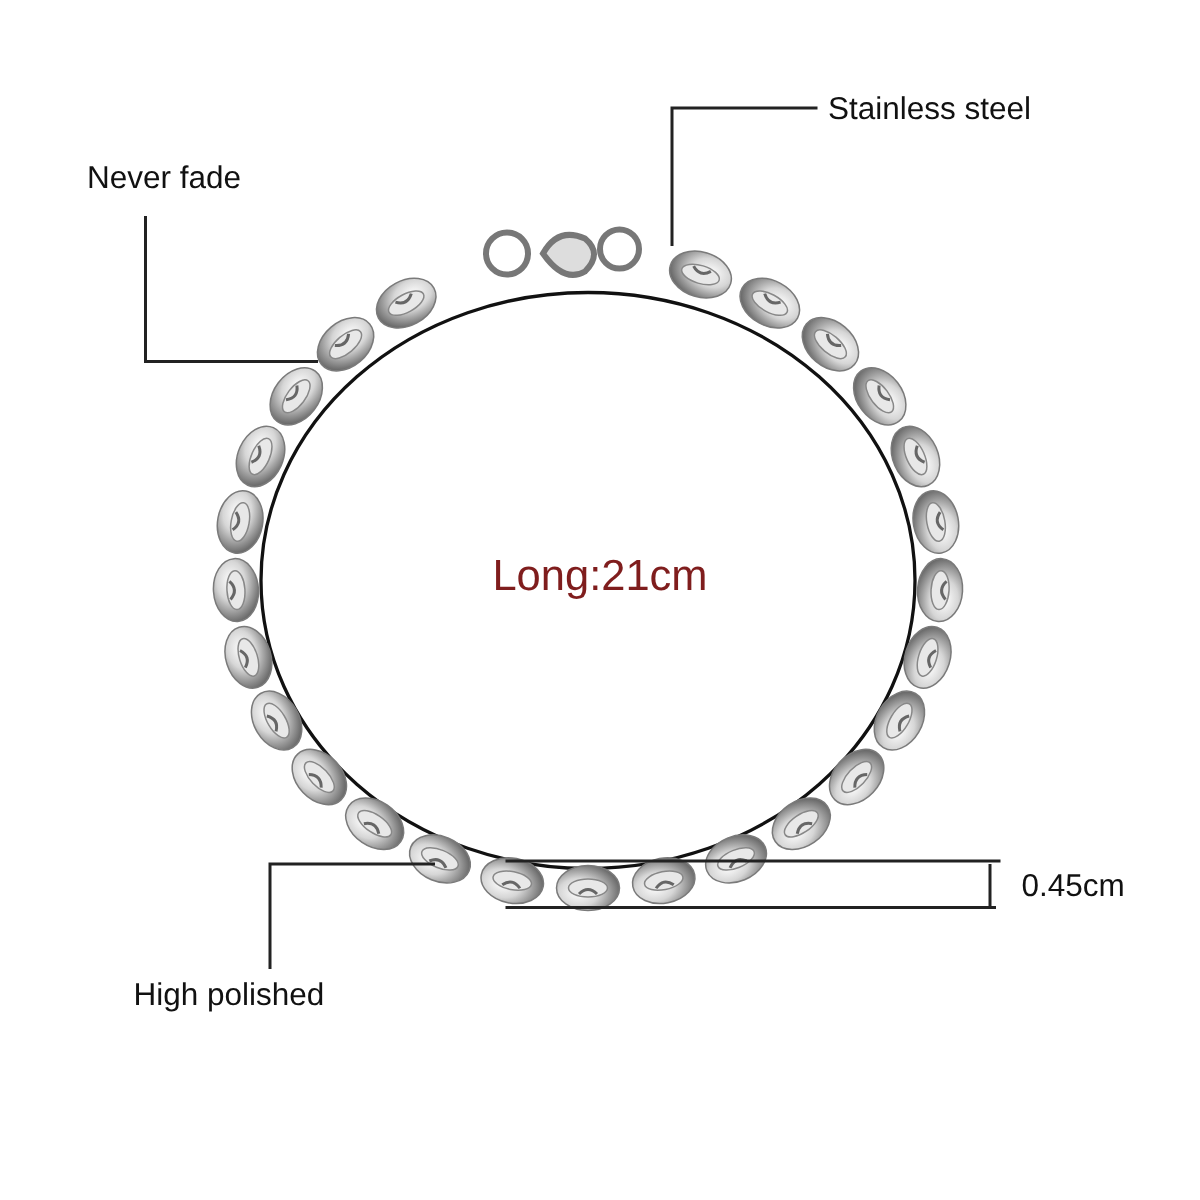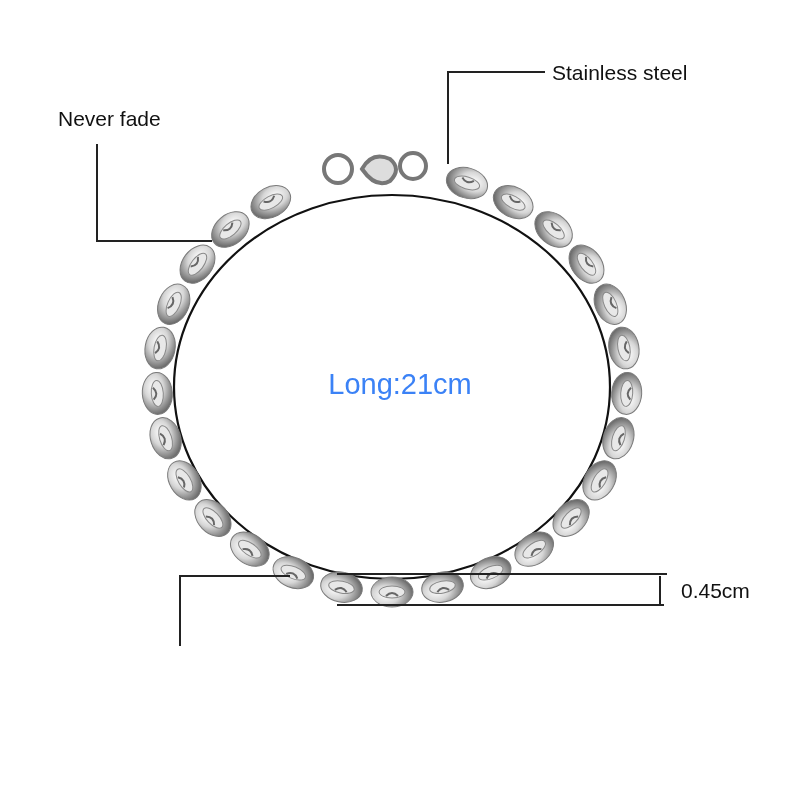--- a/index.html
+++ b/index.html
@@ -1,21 +1,21 @@
 <!DOCTYPE html>
 <html><head>
 <meta charset="utf-8">
 <style>
   html, body { margin:0; padding:0; background:#ffffff; }
   body { width:800px; height:800px; position:relative; overflow:hidden;
          font-family:"Liberation Sans", sans-serif; }
   .stage { position:absolute; left:0; top:4px; width:684px; height:800px; }
   .label { position:absolute; color:#111111; font-size:21px; white-space:nowrap; line-height:1; }
   .center-label { position:absolute; left:0; width:800px; top:366px; text-align:center;
-                  font-size:29px; color:#3b82f6; line-height:1; }
+                  font-size:29px; color:#7f1d1d; line-height:1; }
 </style>
 </head>
 <body>
 
 <div class="stage">
   <svg width="800" height="800" viewBox="0 0 800 800">
     <defs>
       <radialGradient id="metal" cx="40%" cy="35%" r="70%">
         <stop offset="0%" stop-color="#ffffff"></stop>
         <stop offset="45%" stop-color="#d6d6d6"></stop>
@@ -80,13 +80,14 @@
       <line x1="337" y1="570" x2="667" y2="570"></line>
       <line x1="337" y1="601" x2="664" y2="601"></line>
       <line x1="660" y1="572" x2="660" y2="600"></line>
     </g>
   </svg>
 
   <div class="label" style="left:552px; top:58px;">Stainless steel</div>
   <div class="label" style="left:48px; top:104px;margin-left:10px;">Never fade</div>
   <div class="center-label">Long:21cm</div>
   <div class="label" style="left:681px; top:576px;">0.45cm</div>
+  <div class="label" style="left:89px; top:649px;">High polished</div>
 </div>
 
 </body></html>

